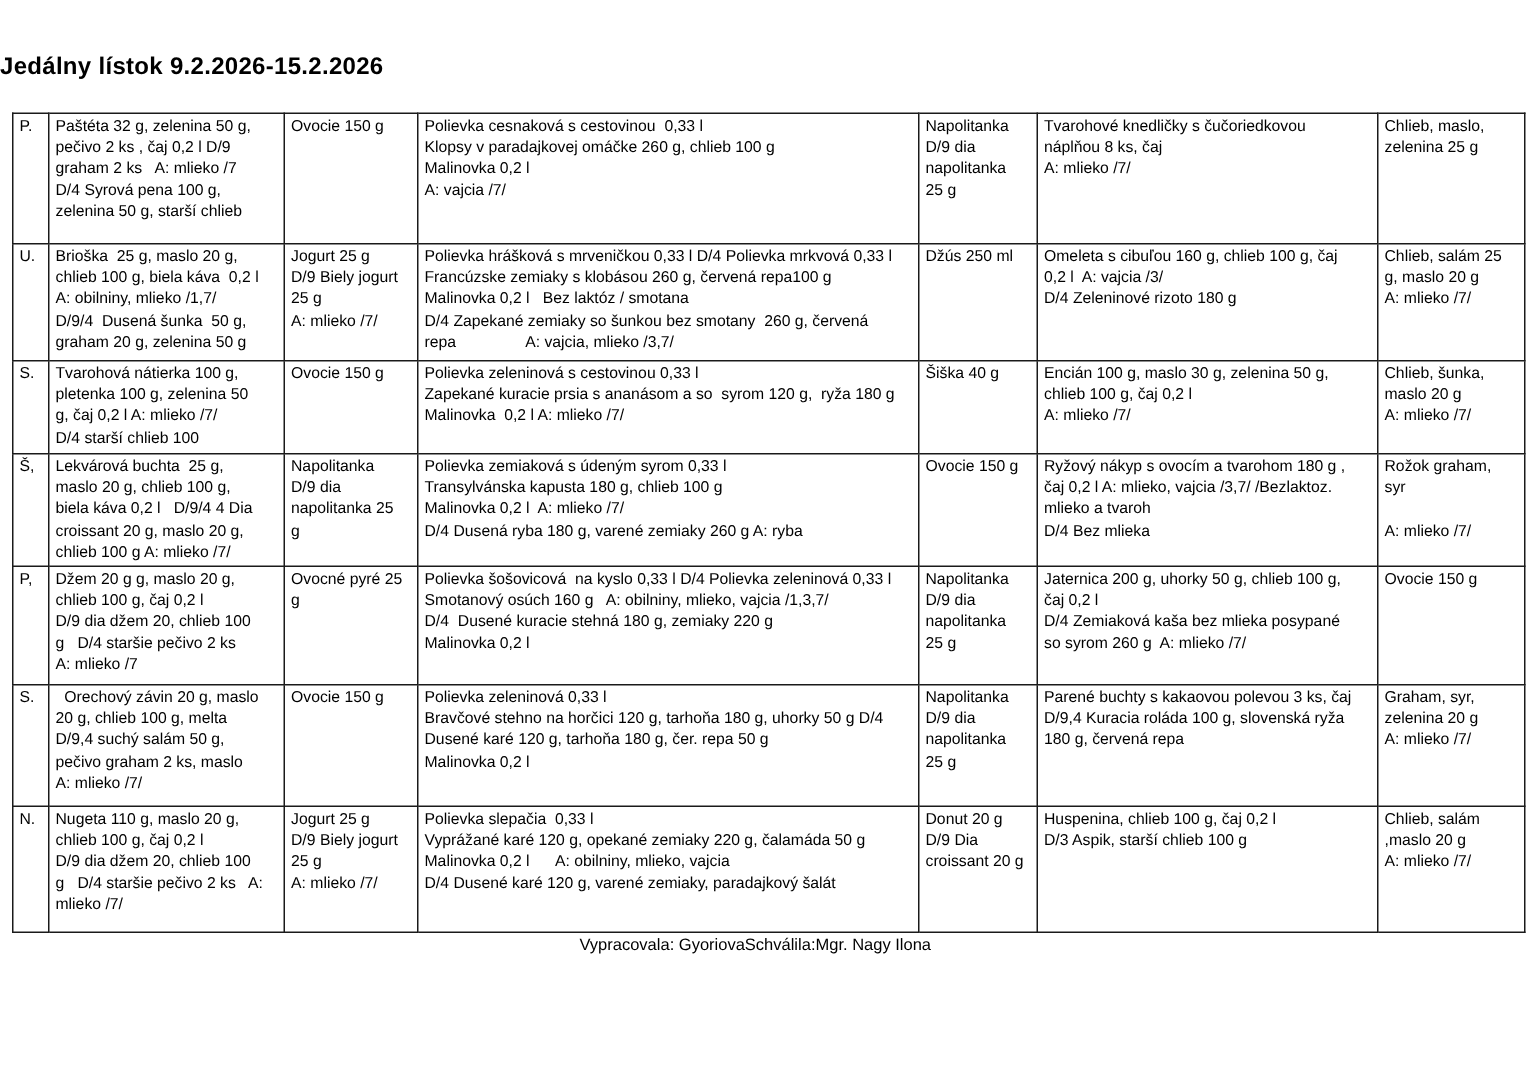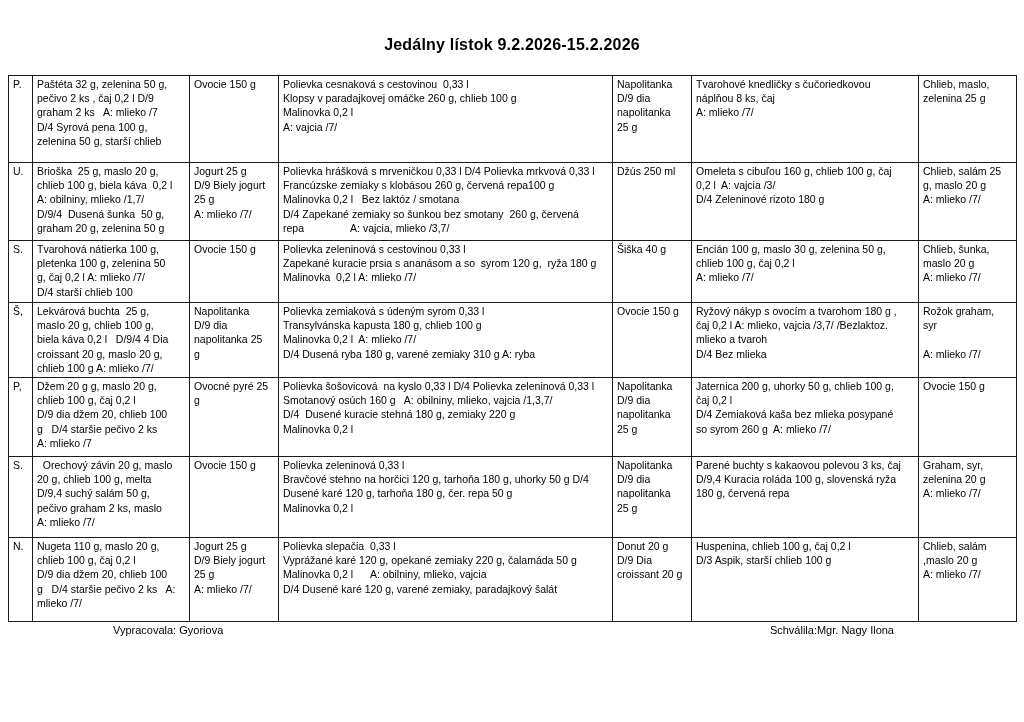--- a/index.html
+++ b/index.html
@@ -5,21 +5,21 @@
   * { margin: 0; padding: 0; box-sizing: border-box; }
   html, body { background: #ffffff; }
   body {
     width: 1024px; height: 722px;
     font-family: "Liberation Sans", sans-serif;
     color: #000000;
     position: relative;
     overflow: hidden;
   }
   .page-title {
-    text-align: center;
+    text-align: left;
     font-size: 16px;
     font-weight: bold;
     padding-top: 36px;
     letter-spacing: 0.2px;
   }
   table.menu {
     position: absolute;
     left: 8px; top: 75px;
     width: 1008px;
     border-collapse: collapse;
@@ -46,21 +46,21 @@
   tr.r2 { height: 62px; }
   tr.r3 { height: 75px; }
   tr.r4 { height: 79px; }
   tr.r5 { height: 81px; }
   tr.r6 { height: 84px; }
   .footer {
     position: absolute;
     left: 0; top: 624px;
     width: 1024px;
     display: flex;
-    justify-content: space-between;
+    justify-content: center;
     font-size: 11px;
     padding-left: 113px;
     padding-right: 130px;
   }
 </style>
 </head>
 <body>
 
 <div class="page-title">Jedálny lístok 9.2.2026-15.2.2026</div>
 
@@ -146,21 +146,21 @@
 biela káva 0,2 l   D/9/4 4 Dia
 croissant 20 g, maslo 20 g,
 chlieb 100 g A: mlieko /7/</td>
       <td>Napolitanka
 D/9 dia
 napolitanka 25
 g</td>
       <td>Polievka zemiaková s údeným syrom 0,33 l
 Transylvánska kapusta 180 g, chlieb 100 g
 Malinovka 0,2 l  A: mlieko /7/
-D/4 Dusená ryba 180 g, varené zemiaky 310 g A: ryba</td>
+D/4 Dusená ryba 180 g, varené zemiaky 260 g A: ryba</td>
       <td>Ovocie 150 g</td>
       <td>Ryžový nákyp s ovocím a tvarohom 180 g ,
 čaj 0,2 l A: mlieko, vajcia /3,7/ /Bezlaktoz.
 mlieko a tvaroh
 D/4 Bez mlieka</td>
       <td>Rožok graham,
 syr
 
 A: mlieko /7/</td>
     </tr>

